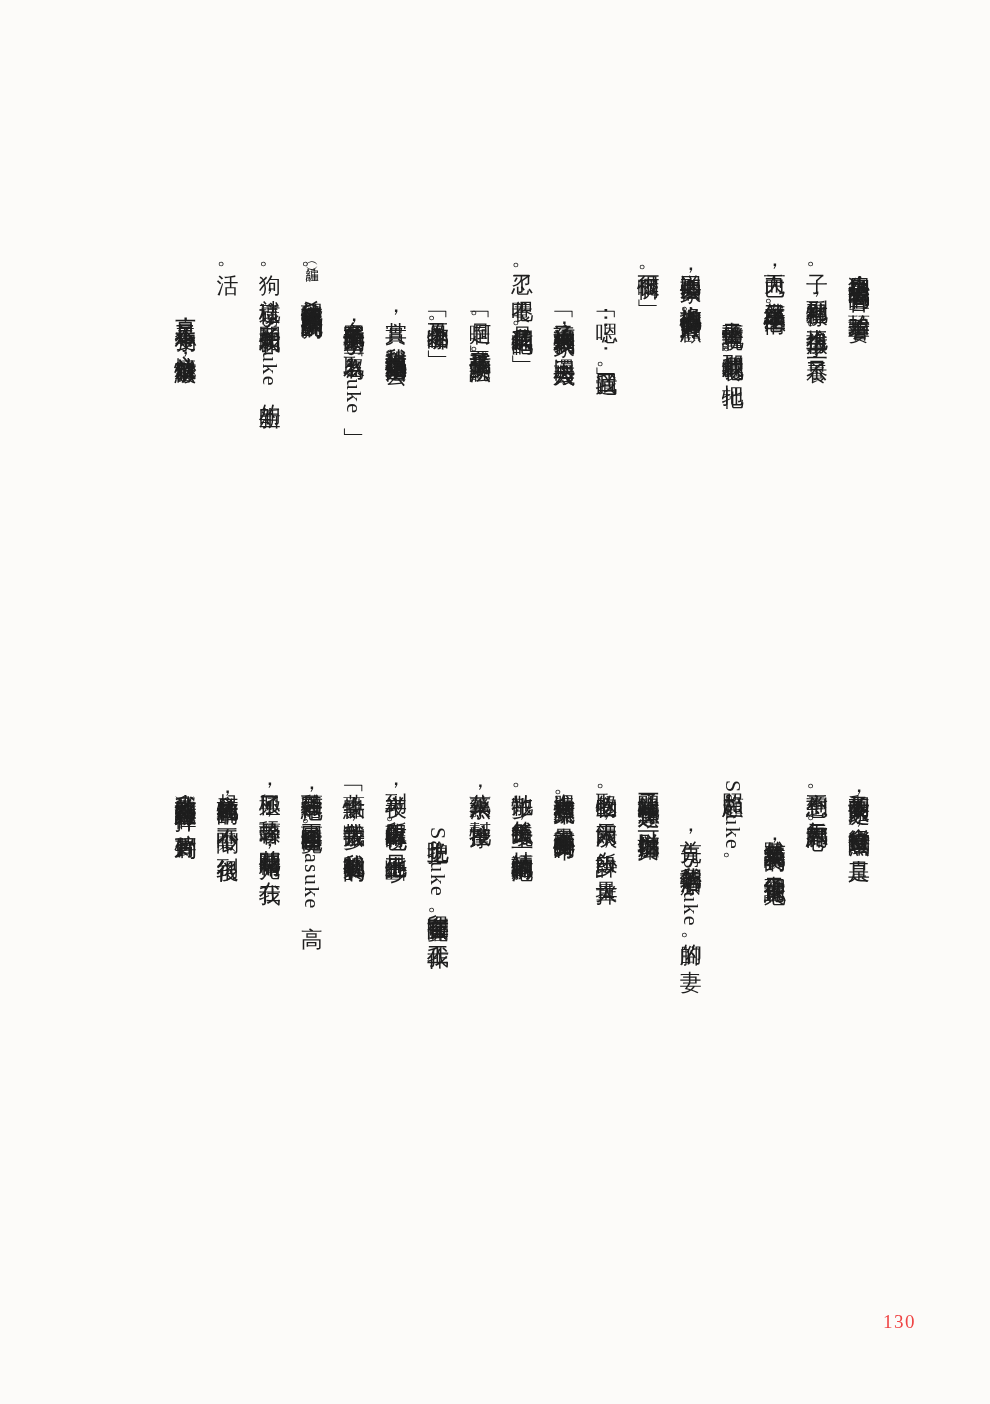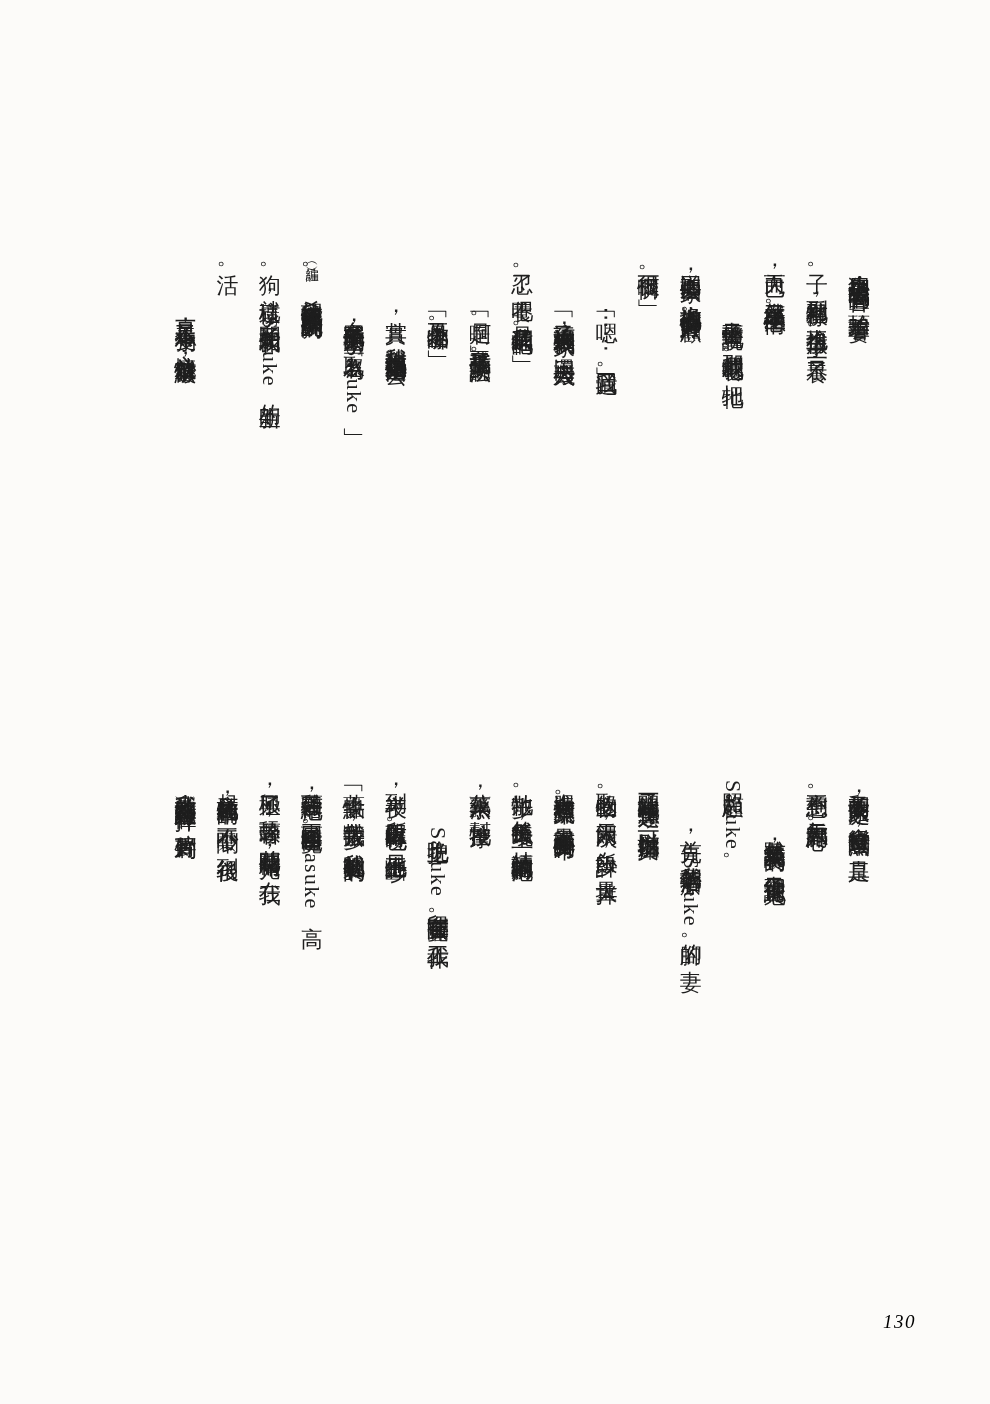--- a/index.html
+++ b/index.html
@@ -19,24 +19,23 @@
     line-height:42.1px;
     font-size:22px;
     letter-spacing:1.3px;
     white-space:nowrap;
     height:100%;
   }
   .vline.indent{text-indent:47px;}
   .note{font-size:13px;letter-spacing:0.5px;}
   .page-number{
     position:absolute;left:883px;top:1311px;
-    font-size:19px;letter-spacing:1.5px;color:#000000;
+    font-size:19px;letter-spacing:1.5px;color:#ef4444;
     font-variant-numeric:oldstyle-nums;
     writing-mode:horizontal-tb;
-    font-style:italic;
   }
 </style>
 </head>
 <body>
 
 <div class="page">
 
   <section class="tblock" id="block-top">
     <div class="vline">小狗用鼻子發出了嗚嗚的聲音，抬頭看著妻</div>
     <div class="vline">子。看到牠那樣，也捨不得放手。只養了一</div>

